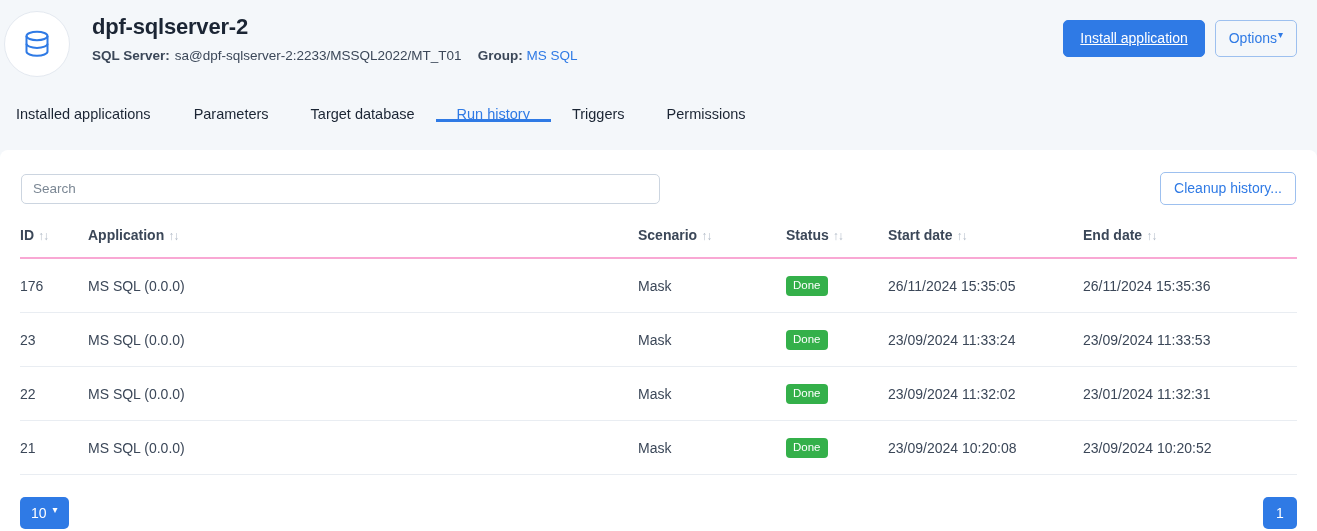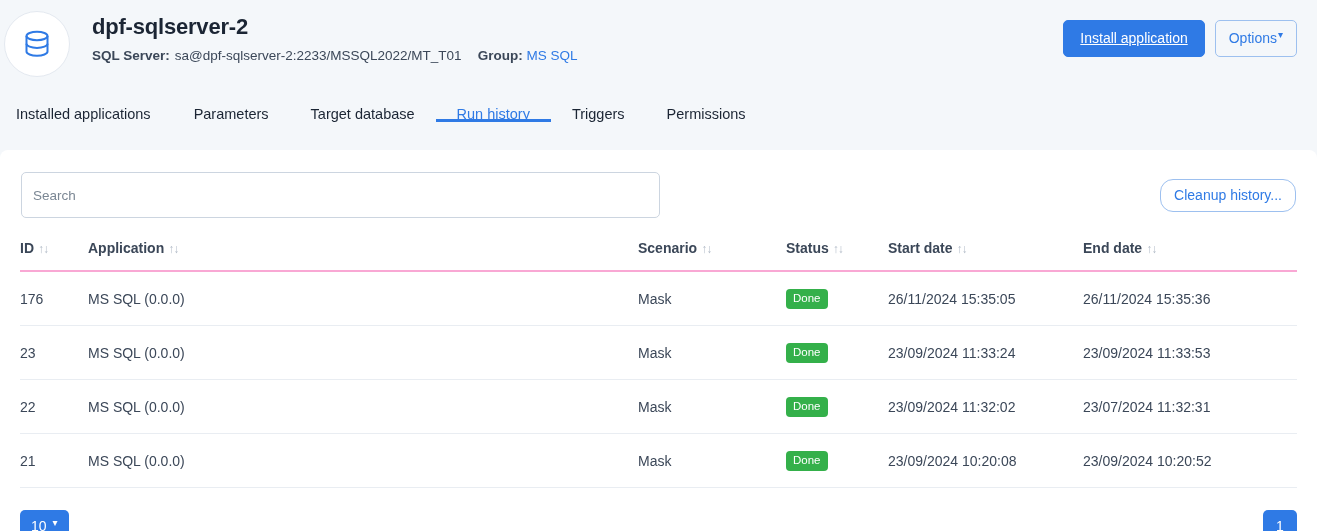--- a/index.html
+++ b/index.html
@@ -129,37 +129,37 @@
     background: #ffffff;
     border-radius: 8px;
   }
   .card-toolbar {
     display: flex;
     align-items: center;
     padding: 22px 21px 0 21px;
   }
   .search-input {
     width: 639px;
-    height: 46px;
+    height: 30px;
     border: 1px solid #ccd5e0;
     border-radius: 5px;
     padding: 0 11px;
     font-size: 13.5px;
     color: #3b4758;
     font-family: inherit;
     outline: none;
     background: #fff;
   }
   .search-input::placeholder { color: #7b8794; }
   .cleanup-btn {
     margin-left: auto;
     background: transparent;
     color: #2f7ae5;
     border: 1px solid #9dc0ef;
-    border-radius: 13px;
+    border-radius: 5px;
     font-size: 14px;
     padding: 7px 13px;
     cursor: pointer;
     font-family: inherit;
     line-height: 17px;
   }
 
   
   table.runs {
     width: 1277px;
@@ -360,21 +360,21 @@
           <td><span class="badge">Done</span></td>
           <td>23/09/2024 11:33:24</td>
           <td>23/09/2024 11:33:53</td>
         </tr>
         <tr>
           <td>22</td>
           <td>MS SQL (0.0.0)</td>
           <td>Mask</td>
           <td><span class="badge">Done</span></td>
           <td>23/09/2024 11:32:02</td>
-          <td>23/07/2024 11:32:31</td>
+          <td>23/01/2024 11:32:31</td>
         </tr>
         <tr>
           <td>21</td>
           <td>MS SQL (0.0.0)</td>
           <td>Mask</td>
           <td><span class="badge">Done</span></td>
           <td>23/09/2024 10:20:08</td>
           <td>23/09/2024 10:20:52</td>
         </tr>
       </tbody>

